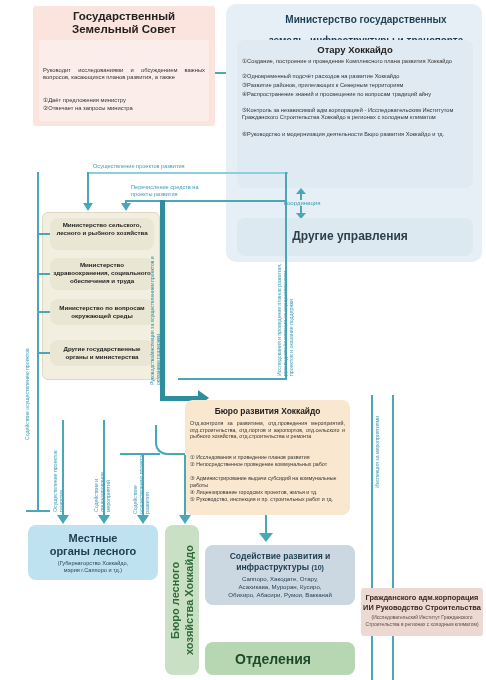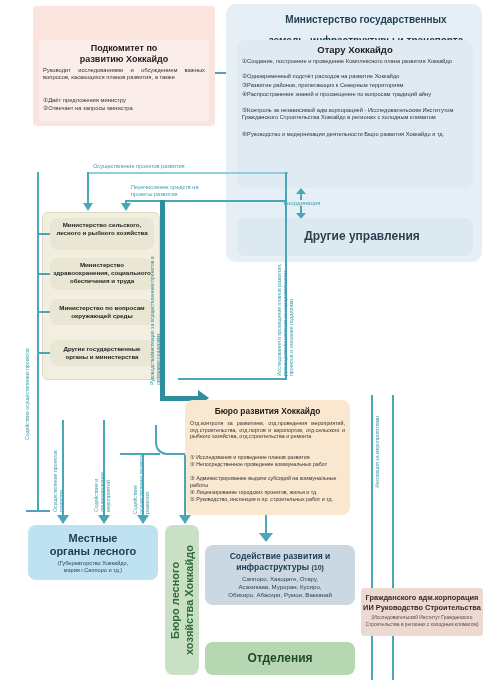--- a/index.html
+++ b/index.html
@@ -46,25 +46,25 @@
   }
   .hlabel{position:absolute;color:#3f9cb0;}
 </style>
 </head>
 <body>
 
 <div id="stage">
 
   <div class="abs pinkPanel" style="left:33px;top:6px;width:182px;height:120px;">
   </div>
+  <div class="abs ttl" style="left:33px;top:10px;width:182px;font-size:11.5px;line-height:13px;white-space:pre-line;">Государственный
+Земельный Совет</div>
 
   <div class="abs pinkInner" style="left:39px;top:40px;width:170px;height:81px;">
   </div>
-  <div class="abs ttl" style="left:41px;top:43px;width:166px;font-size:9px;line-height:10.5px;white-space:pre-line;">Подкомитет по
-развитию Хоккайдо</div>
   <div class="abs just" style="left:43px;top:67px;width:162px;font-size:5.8px;line-height:7.4px;">Руководит исследованиями и обсуждением важных вопросов, касающихся планов развития, а также</div>
   <div class="abs" style="left:43px;top:97px;width:164px;font-size:5.8px;line-height:7.4px;">①Даёт предложения министру</div>
   <div class="abs" style="left:43px;top:105px;width:164px;font-size:5.8px;line-height:7.4px;">②Отвечает на запросы министра</div>
 
   <div class="line" style="left:215px;top:72px;width:25px;height:2px;"></div>
   <div class="abs" style="left:238px;top:68px;width:0;height:0;border-left:7px solid #4aa7b8;border-top:5px solid transparent;border-bottom:5px solid transparent;"></div>
 
   <div class="abs bluePanel" style="left:226px;top:4px;width:256px;height:258px;"></div>
   <div class="abs ttl" style="left:242px;top:9px;width:248px;font-size:10px;line-height:21px;white-space:pre-line;color:#1d3d52;">Министерство государственных
 земель, инфраструктуры и транспорта</div>
@@ -78,21 +78,21 @@
   <div class="abs" style="left:242px;top:91px;width:228px;font-size:5.7px;line-height:7.2px;">④Распространение знаний и просвещение по вопросам традиций айну</div>
   <div class="abs" style="left:242px;top:107px;width:228px;font-size:5.7px;line-height:7.2px;">⑤Контроль за независимой адм.корпорацией - Исследовательским Институтом Гражданского Строительства Хоккайдо в регионах с холодным климатом</div>
   <div class="abs" style="left:242px;top:131px;width:228px;font-size:5.7px;line-height:7.2px;">⑥Руководство и модернизация деятельности Бюро развития Хоккайдо и тд.</div>
 
   <div class="line" style="left:300px;top:193px;width:2px;height:24px;"></div>
   <div class="abs" style="left:296px;top:188px;width:0;height:0;border-bottom:6px solid #4aa7b8;border-left:5px solid transparent;border-right:5px solid transparent;"></div>
   <div class="abs" style="left:296px;top:213px;width:0;height:0;border-top:6px solid #4aa7b8;border-left:5px solid transparent;border-right:5px solid transparent;"></div>
   <div class="abs hlabel" style="left:279px;top:200px;width:46px;font-size:6px;text-align:center;background:#e6eff5;">Координация</div>
 
   <div class="abs blueInner2" style="left:237px;top:218px;width:236px;height:38px;"></div>
-  <div class="abs ttl" style="left:244px;top:229px;width:236px;font-size:12px;color:#2c3f4d;">Другие управления</div>
+  <div class="abs ttl" style="left:232px;top:229px;width:236px;font-size:12px;color:#2c3f4d;">Другие управления</div>
 
   <div class="line" style="left:225px;top:180px;width:2px;height:0px;"></div>
 
   <div class="linePale" style="left:88px;top:172px;width:200px;height:2px;"></div>
   <div class="abs hlabel" style="left:93px;top:163px;width:170px;font-size:5.6px;">Осуществление проектов развития</div>
 
   <div class="line" style="left:126px;top:200px;width:160px;height:2px;"></div>
   <div class="abs hlabel" style="left:131px;top:184px;width:140px;font-size:5.6px;line-height:7px;white-space:pre-line;">Перечисление средств на
 проекты развития</div>
 
@@ -182,21 +182,21 @@
   <div class="abs ttl" style="left:205px;top:551px;width:150px;font-size:8.6px;line-height:10.5px;color:#1d3d52;">Содействие развития и</div>
   <div class="abs ttl" style="left:205px;top:562px;width:150px;font-size:8.6px;line-height:10.5px;color:#1d3d52;">
     <span>инфраструктуры</span>
     <span style="font-size:7px;">(10)</span>
   </div>
   <div class="abs ctr" style="left:207px;top:575px;width:146px;font-size:6.1px;line-height:8px;white-space:pre-line;color:#2a4354;">Саппоро, Хакодате, Отару,
 Асахикава, Муроран, Кусиро,
 Обихиро, Абасири, Румои, Вакканай</div>
 
   <div class="abs greenBox" style="left:205px;top:642px;width:150px;height:33px;"></div>
-  <div class="abs ttl" style="left:205px;top:651px;width:150px;font-size:12px;color:#1f4a29;">Отделения</div>
+  <div class="abs ttl" style="left:198px;top:651px;width:150px;font-size:14px;color:#1f4a29;">Отделения</div>
 
   <div class="abs pinkBox" style="left:361px;top:588px;width:122px;height:48px;"></div>
   <div class="abs ttl" style="left:361px;top:593px;width:122px;font-size:7.4px;line-height:9.5px;color:#3a2a24;">Гражданского адм.корпорация</div>
   <div class="abs ttl" style="left:361px;top:603px;width:122px;font-size:7.4px;line-height:9.5px;color:#3a2a24;">ИИ Руководство Строительства</div>
   <div class="abs ctr" style="left:363px;top:615px;width:118px;font-size:4.9px;line-height:6.6px;white-space:pre-line;color:#5a4a42;">(Исследовательский Институт Гражданского
 Строительства в регионах с холодным климатом)</div>
 
 </div>
 
 </body></html>

